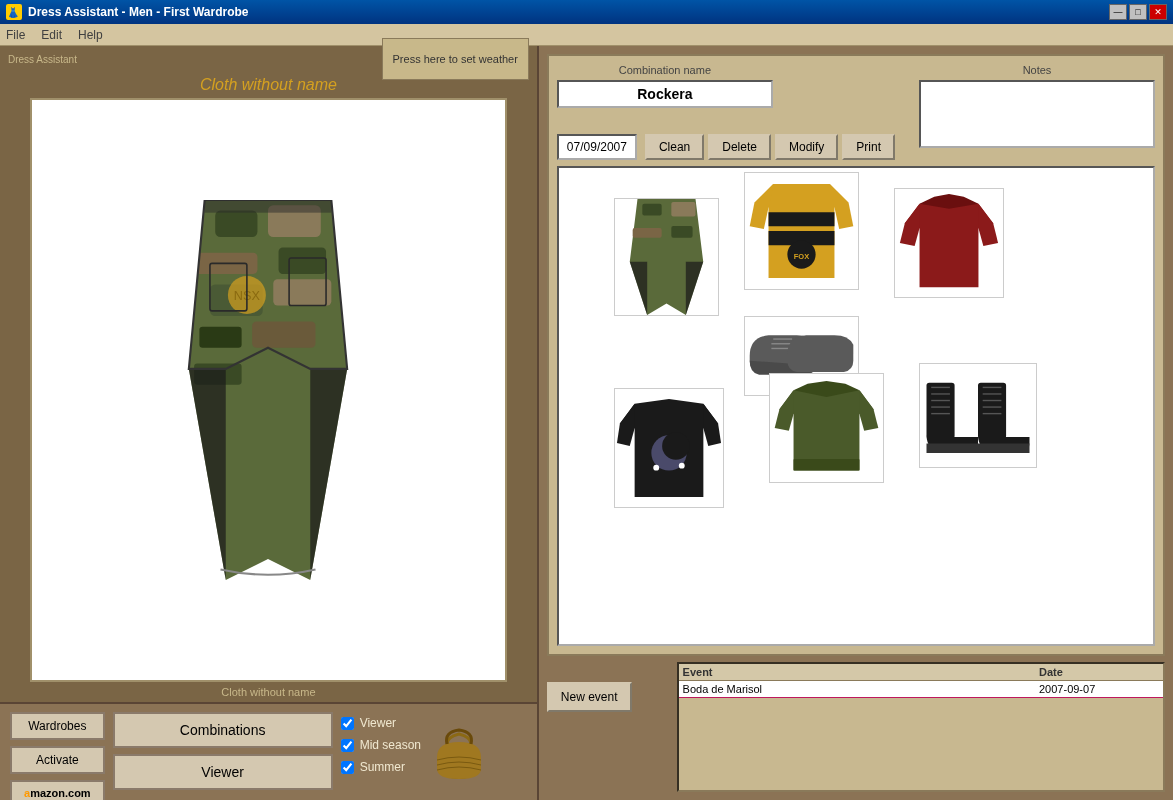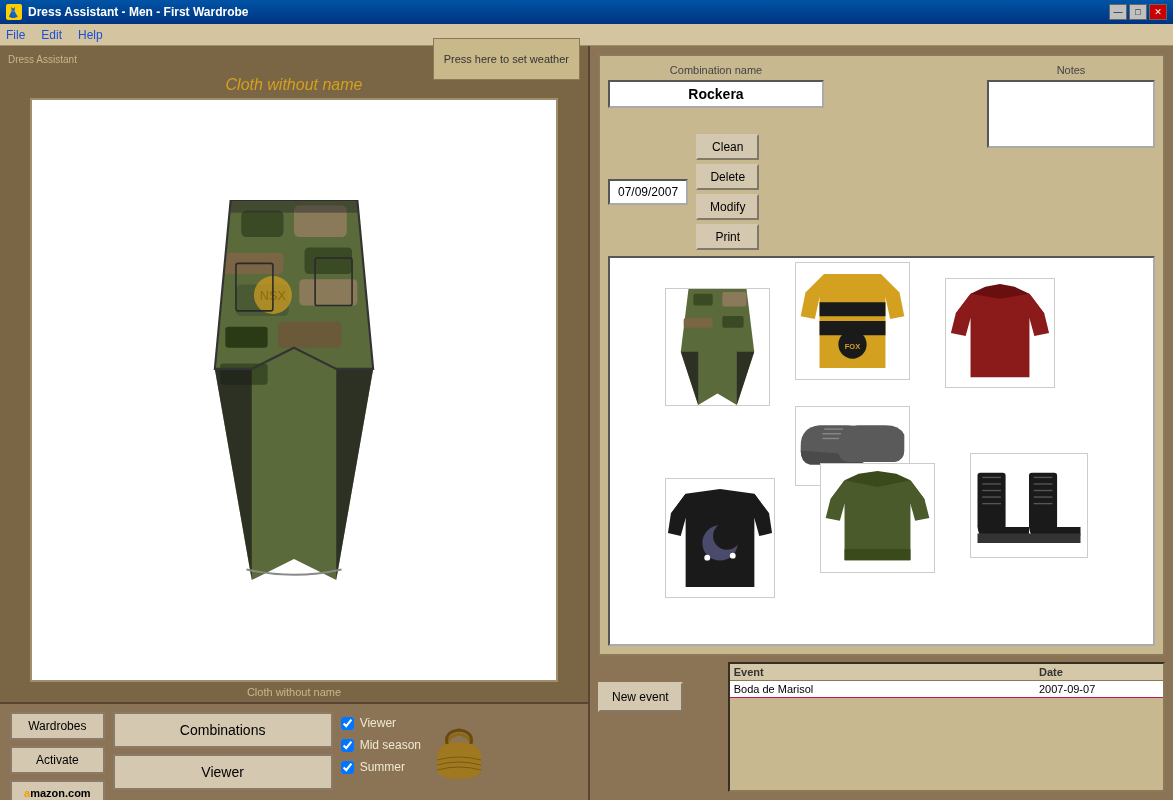--- a/index.html
+++ b/index.html
@@ -63,21 +63,21 @@
       padding: 2px 6px;
       display: flex;
       gap: 16px;
       height: 22px;
       align-items: center;
       border-bottom: 1px solid #a0906a;
     }
     .menu-item {
       cursor: pointer;
       font-size: 12px;
-      color: #1d4ed8;
+      color: #404040;
     }
 
     
     .main-container {
       display: flex;
       height: calc(800px - 24px - 22px);
       background: #8B7355;
     }
 
     
@@ -265,32 +265,31 @@
       font-size: 12px;
       align-self: center;
       margin-top: 18px;
     }
 
     .combo-buttons {
       display: flex;
       gap: 4px;
       align-self: center;
       margin-top: 18px;
-      flex-direction: column;
     }
     .combo-btn {
       padding: 4px 12px;
       border: 2px outset #d4c8b0;
       background: #d4c8b0;
       cursor: pointer;
       font-size: 12px;
     }
 
     .notes-section {
-      width: 168px;
+      width: 236px;
     }
     .notes-label {
       font-size: 11px;
       color: #444;
       text-align: center;
       margin-bottom: 4px;
     }
     .notes-textarea {
       width: 100%;
       height: 68px;

